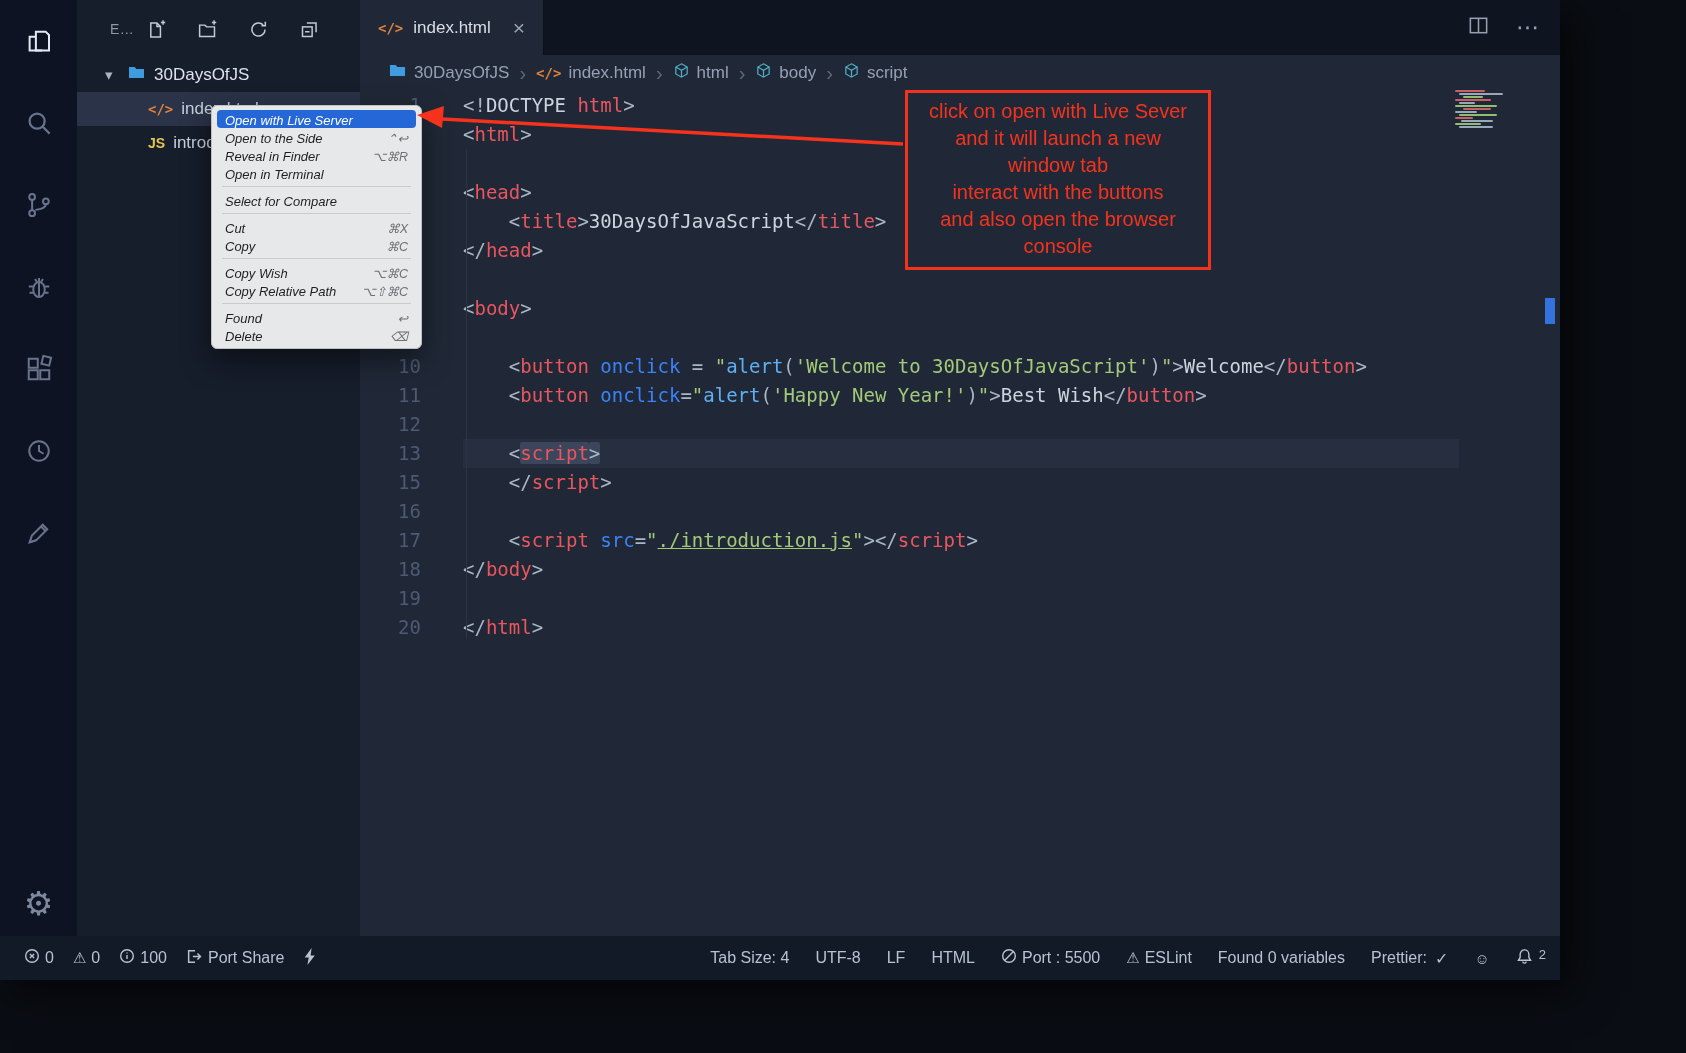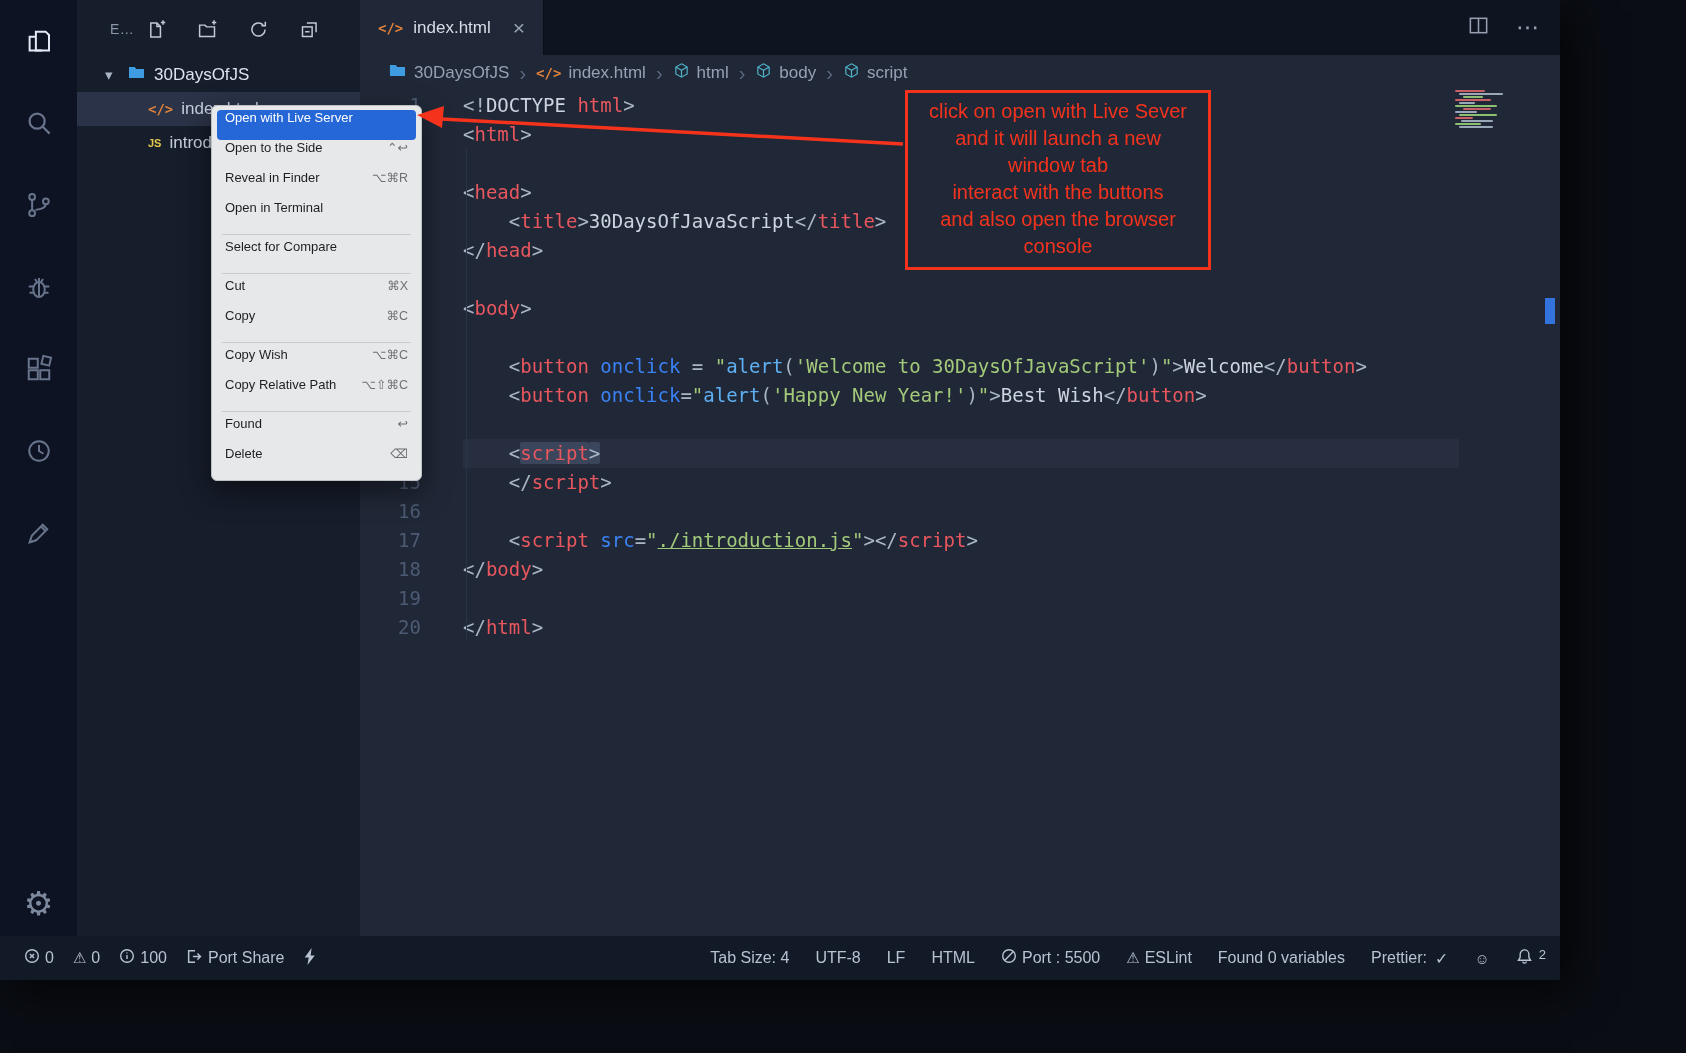--- a/index.html
+++ b/index.html
@@ -17,21 +17,21 @@
   .sidebar{position:absolute;left:77px;top:0;width:283px;height:936px;background:#161d2b;border-right:1px solid #0b0f18;}
   .sb-header{display:flex;align-items:center;height:58px;padding-left:33px;}
   .sb-title{font-size:14px;color:#8d97ab;letter-spacing:.4px;}
   .sb-tools{margin-left:auto;margin-right:40px;display:flex;gap:30px;align-items:center;color:#c2cad8;}
   .tool{width:21px;height:21px;display:flex;align-items:center;justify-content:center;}
   .folder-row{display:flex;align-items:center;height:34px;padding-left:28px;gap:8px;color:#dde3ee;font-size:17px;}
   .chev{color:#aab3c4;font-size:15px;width:14px;}
   .file-row{display:flex;align-items:center;height:34px;padding-left:71px;gap:8px;font-size:17px;color:#c7cfdd;white-space:nowrap;overflow:hidden;}
   .file-row.selected{background:#2a3347;}
   .fi-html{color:#e0823d;font-weight:700;font-size:14px;font-family:"DejaVu Sans Mono",monospace;}
-  .fi-js{color:#e3c64c;font-weight:700;font-size:11px;}
+  .fi-js{color:#e3c64c;font-weight:700;font-size:14px;}
   
   .editor{position:absolute;left:360px;top:0;width:1200px;height:936px;background:#202837;}
   .tab-bar{position:absolute;top:0;left:0;right:0;height:55px;background:#0f1520;display:flex;align-items:stretch;}
   .tab{display:flex;align-items:center;gap:10px;padding:0 18px;background:#202837;border-right:1px solid #0b0f18;}
   .tab-ic{color:#e0823d;font-weight:700;font-size:14px;font-family:"DejaVu Sans Mono",monospace;}
   .tab-label{color:#d7dde8;font-size:17px;}
   .tab-close{color:#9aa4b6;font-size:21px;margin-left:12px;}
   .tab-actions{margin-left:auto;display:flex;align-items:center;gap:26px;padding-right:20px;color:#96a0b2;}
   .more{font-size:23px;letter-spacing:1px;color:#96a0b2;}
   .breadcrumbs{position:absolute;top:55px;left:0;right:0;height:36px;display:flex;align-items:center;padding-left:28px;gap:6px;color:#96a0b4;font-size:17px;}
@@ -54,21 +54,21 @@
   .status-bar{position:absolute;left:0;bottom:0;width:1560px;height:44px;background:#121927;display:flex;align-items:center;color:#b9c2d2;font-size:16px;}
   .sb-left{display:flex;align-items:center;gap:19px;padding-left:24px;}
   .sb-right{margin-left:auto;display:flex;gap:26px;padding-right:14px;}
   .sb-item{display:flex;align-items:center;gap:5px;white-space:nowrap;}
   .sb-item .glyph{font-size:15px;}
   .sb-item .lbl.sm{font-size:13px;margin-top:-8px;margin-left:1px;}
   .sb-item .check{color:#b9c2d2;font-size:16px;margin-left:3px;}
   
   .context-menu{position:absolute;left:211px;top:105px;width:209px;background:#e7e8ea;border:1px solid #bfc0c2;
     border-radius:6px;box-shadow:0 10px 28px rgba(0,0,0,.5);padding:4px 0;font-size:13px;color:#1e1f22;z-index:30;}
-  .menu-item{display:flex;justify-content:space-between;align-items:flex-start;height:30px;padding:0 8px;margin:0 5px;border-radius:4px;}
+  .menu-item{display:flex;justify-content:space-between;align-items:flex-end;height:18px;padding:0 8px;margin:0 5px;border-radius:4px;font-style:italic;}
   .menu-item.hl{background:#2567d6;color:#ffffff;}
   .menu-item .shortcut{color:#6f7075;font-size:12.5px;}
   .menu-sep{height:1px;background:#c9cacc;margin:4px 10px;}
   
   .annotation{position:absolute;left:905px;top:90px;width:300px;height:169px;border:3px solid #f5331d;
     text-align:center;font-size:20px;line-height:27px;padding-top:5px;color:#f5331d;z-index:35;}
   .arrow-svg{position:absolute;left:0;top:0;width:1686px;height:1053px;pointer-events:none;z-index:40;}
 </style>
 </head>
 <body>

